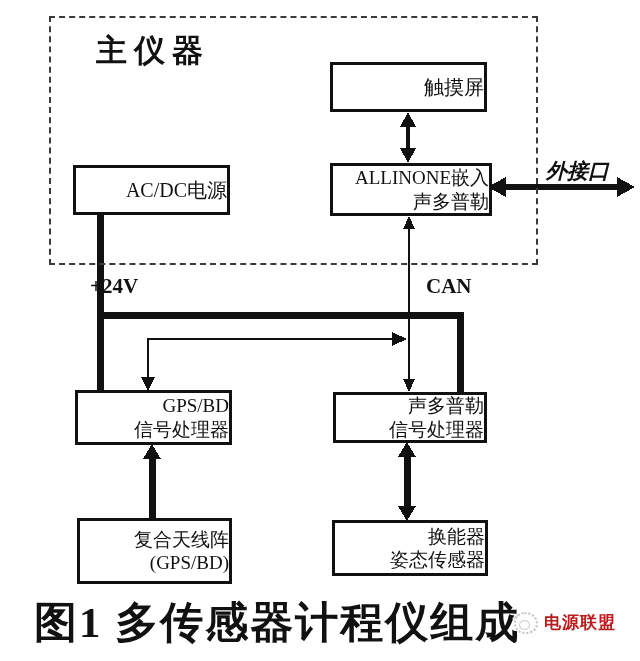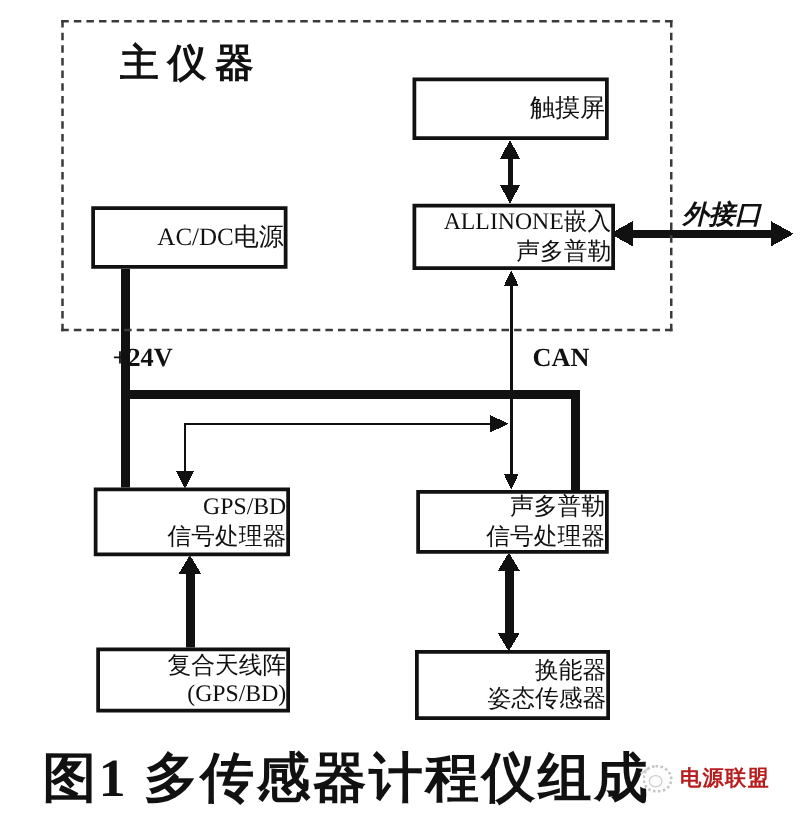--- a/index.html
+++ b/index.html
@@ -23,21 +23,21 @@
     text-align:center;z-index:4;line-height:1.22;
   }
   .node .ln{display:block;white-space:nowrap;}
   .fs20{font-size:20px;}
   .fs19{font-size:19px;}
   #n-touch   {left:330px;top:62px;width:157px;height:50px;}
   #n-computer{left:330px;top:163px;width:162px;height:53px;}
   #n-power   {left:73px; top:165px;width:157px;height:50px;}
   #n-gps     {left:75px; top:390px;width:157px;height:55px;}
   #n-doppler {left:333px;top:392px;width:154px;height:51px;padding-left:20px;}
-  #n-antenna {left:77px; top:518px;width:155px;height:52px;}
+  #n-antenna {left:77px; top:518px;width:155px;height:66px;}
   #n-transducer{left:332px;top:520px;width:156px;height:56px;}
   .wire-label{position:absolute;z-index:3;font-size:21px;font-weight:600;white-space:nowrap;}
   #lbl-24v{left:90px;top:274px;}
   #lbl-can{left:426px;top:274px;}
   #lbl-ext{left:546px;top:157px;font-style:italic;}
   .caption{
     position:absolute;left:34px;top:594px;font-size:43px;font-weight:700;
     letter-spacing:2px;z-index:3;white-space:nowrap;
   }
   .watermark{

